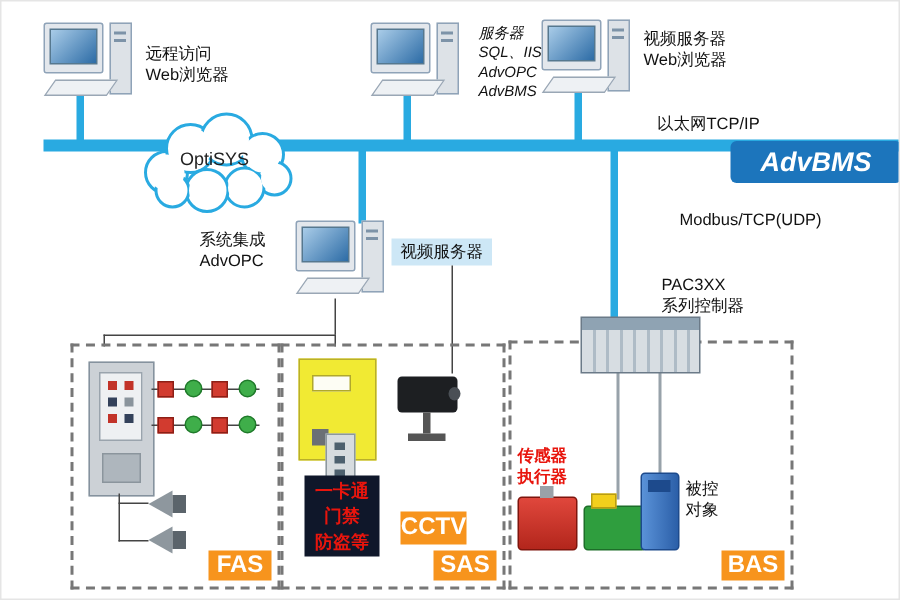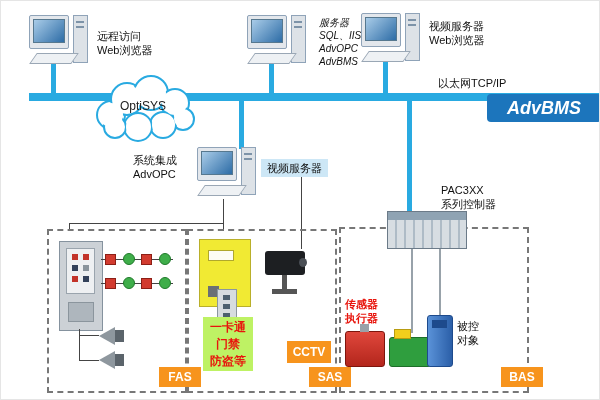--- a/index.html
+++ b/index.html
@@ -8,22 +8,22 @@
   .abs{position:absolute;}
   .lbl{font-size:11px;line-height:14px;}
   .lbl.small{font-size:10px;line-height:13px;font-style:italic;}
   
   .bl{position:absolute;background:#29aae1;}
   
   .ln{position:absolute;background:#444;}
   .gln{position:absolute;background:#98a2aa;}
   
   .zone{position:absolute;border:2px dashed #777;background:transparent;}
-  .tag{position:absolute;background:#f7941d;color:#fff;font-weight:bold;font-size:12px;
-       display:flex;align-items:center;justify-content:center;margin-left:20px;}
+  .tag{position:absolute;background:#f7941d;color:#fff;font-weight:bold;font-size:16px;
+       display:flex;align-items:center;justify-content:center;}
   .bluebox{position:absolute;background:#1c75bc;color:#fff;font-style:italic;font-weight:bold;
        display:flex;align-items:center;justify-content:center;border-radius:4px;}
   
   .pc{position:absolute;width:58px;height:52px;}
   .pc-monitor{position:absolute;left:0;top:0;width:38px;height:32px;background:#e3e7ec;border:1px solid #8fa3b8;border-radius:2px;}
   .pc-screen{position:absolute;left:3px;top:3px;right:3px;bottom:5px;background:linear-gradient(135deg,#a9cce8,#2d6ca6);border:1px solid #56788f;}
   .pc-kb{position:absolute;left:4px;top:38px;width:40px;height:9px;background:#eef1f4;border:1px solid #9aa7b5;transform:skewX(-35deg);}
   .pc-tower{position:absolute;left:44px;top:0;width:13px;height:46px;background:#dde2e7;border:1px solid #8fa3b8;}
   .pc-tower::before{content:"";position:absolute;left:2px;top:5px;width:8px;height:2px;background:#7d93a8;box-shadow:0 5px 0 #7d93a8;}
   
@@ -38,21 +38,21 @@
   .det-ci{position:absolute;width:10px;height:10px;border-radius:50%;background:#3fae4a;border:1px solid #1f7a2a;}
   .speaker{position:absolute;width:28px;height:18px;}
   .speaker::before{content:"";position:absolute;left:0;top:0;width:0;height:0;border-top:9px solid transparent;border-bottom:9px solid transparent;border-right:16px solid #8e979e;}
   .speaker::after{content:"";position:absolute;left:16px;top:3px;width:9px;height:12px;background:#5b646b;}
   
   .ypanel{position:absolute;left:198px;top:238px;width:50px;height:66px;background:#f1ea33;border:1px solid #b9af2a;}
   .ypanel::before{content:"";position:absolute;left:8px;top:10px;width:24px;height:9px;background:#fdfdf4;border:1px solid #b0a82c;}
   .ypanel::after{content:"";position:absolute;left:8px;top:46px;width:11px;height:11px;background:#6b7075;}
   .reader{position:absolute;left:216px;top:288px;width:18px;height:30px;background:#d7dcdf;border:1px solid #8c979e;}
   .reader::before{content:"";position:absolute;left:5px;top:5px;width:7px;height:5px;background:#4d606e;box-shadow:0 9px 0 #4d606e,0 18px 0 #4d606e;}
-  .ytext{position:absolute;left:202px;top:316px;width:50px;height:54px;background:#bef264;
+  .ytext{position:absolute;left:202px;top:316px;width:50px;height:54px;background:#0f172a;
          display:flex;flex-direction:column;align-items:center;justify-content:center;}
   .ytext div{color:#e8150d;font-weight:bold;font-size:12px;line-height:17px;}
   .cam{position:absolute;left:260px;top:244px;width:52px;height:54px;}
   .cam-body{position:absolute;left:4px;top:6px;width:40px;height:24px;background:#1d1f22;border-radius:3px;}
   .cam-lens{position:absolute;left:38px;top:13px;width:8px;height:9px;background:#4a4f55;border-radius:50%;}
   .cam-mount{position:absolute;left:21px;top:30px;width:5px;height:14px;background:#555;}
   .cam-base{position:absolute;left:11px;top:44px;width:25px;height:5px;background:#555;}
   
   .pacdev{position:absolute;left:386px;top:210px;width:78px;height:36px;border:1px solid #6b7a88;
           background:repeating-linear-gradient(90deg,#d7dde2 0 7px,#aebbc6 7px 9px);}
@@ -137,20 +137,21 @@
       </div>
     <div class="pc-kb"></div>
   </div>
   <div class="lbl abs" style="left:428px;top:18px">
     <div>视频服务器</div>
     <div>Web浏览器</div>
   </div>
 
   <div class="lbl abs" style="left:437px;top:75px">以太网TCP/IP</div>
   <div class="bluebox" style="left:486px;top:93px;width:114px;height:28px;font-size:18px">AdvBMS</div>
+  <div class="lbl abs" style="left:452px;top:139px">Modbus/TCP(UDP)</div>
 
   <div class="pc" style="left:196px;top:146px">
     <div class="pc-tower"></div>
     <div class="pc-monitor">
         <div class="pc-screen"></div>
       </div>
     <div class="pc-kb"></div>
   </div>
   <div class="lbl abs" style="left:132px;top:152px">
     <div>系统集成</div>

